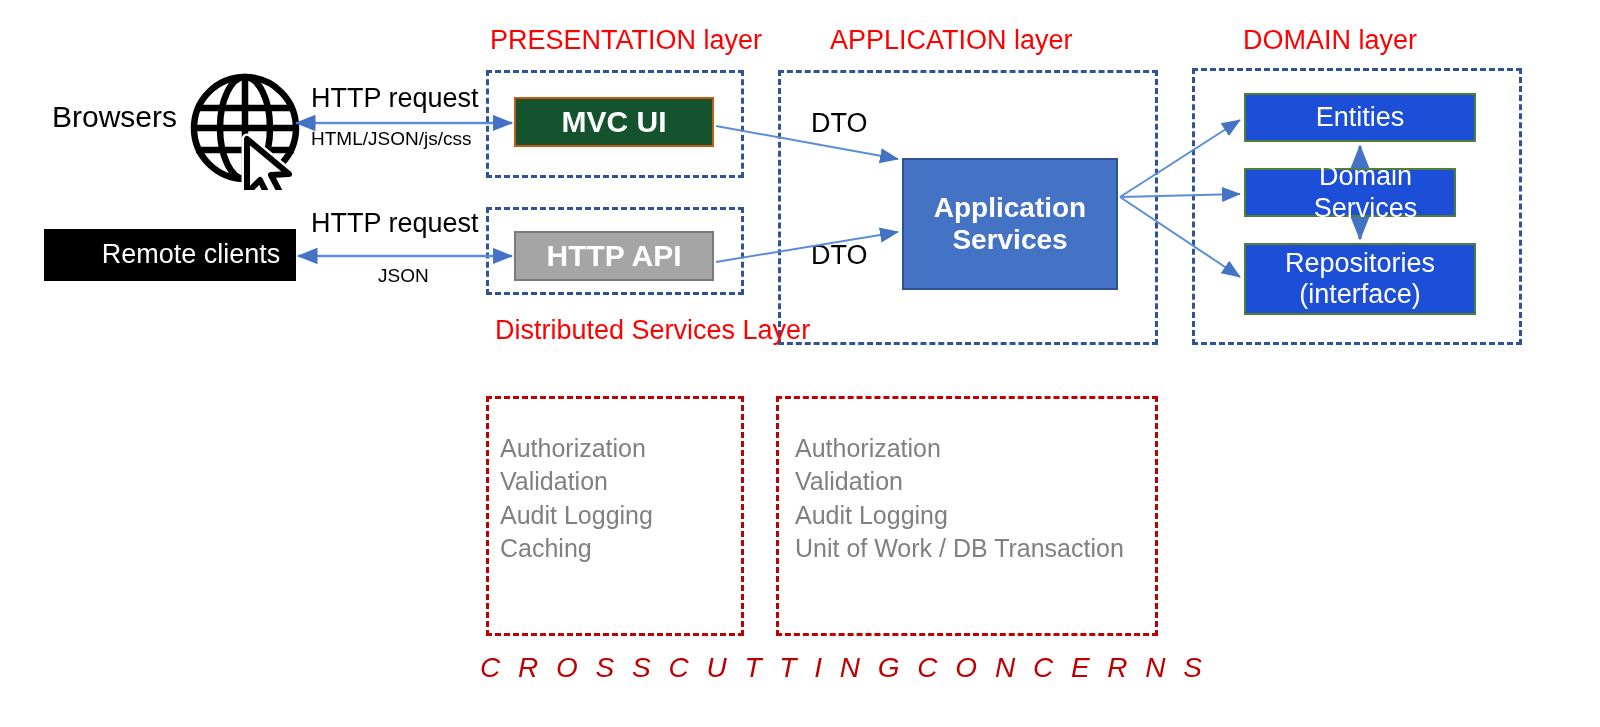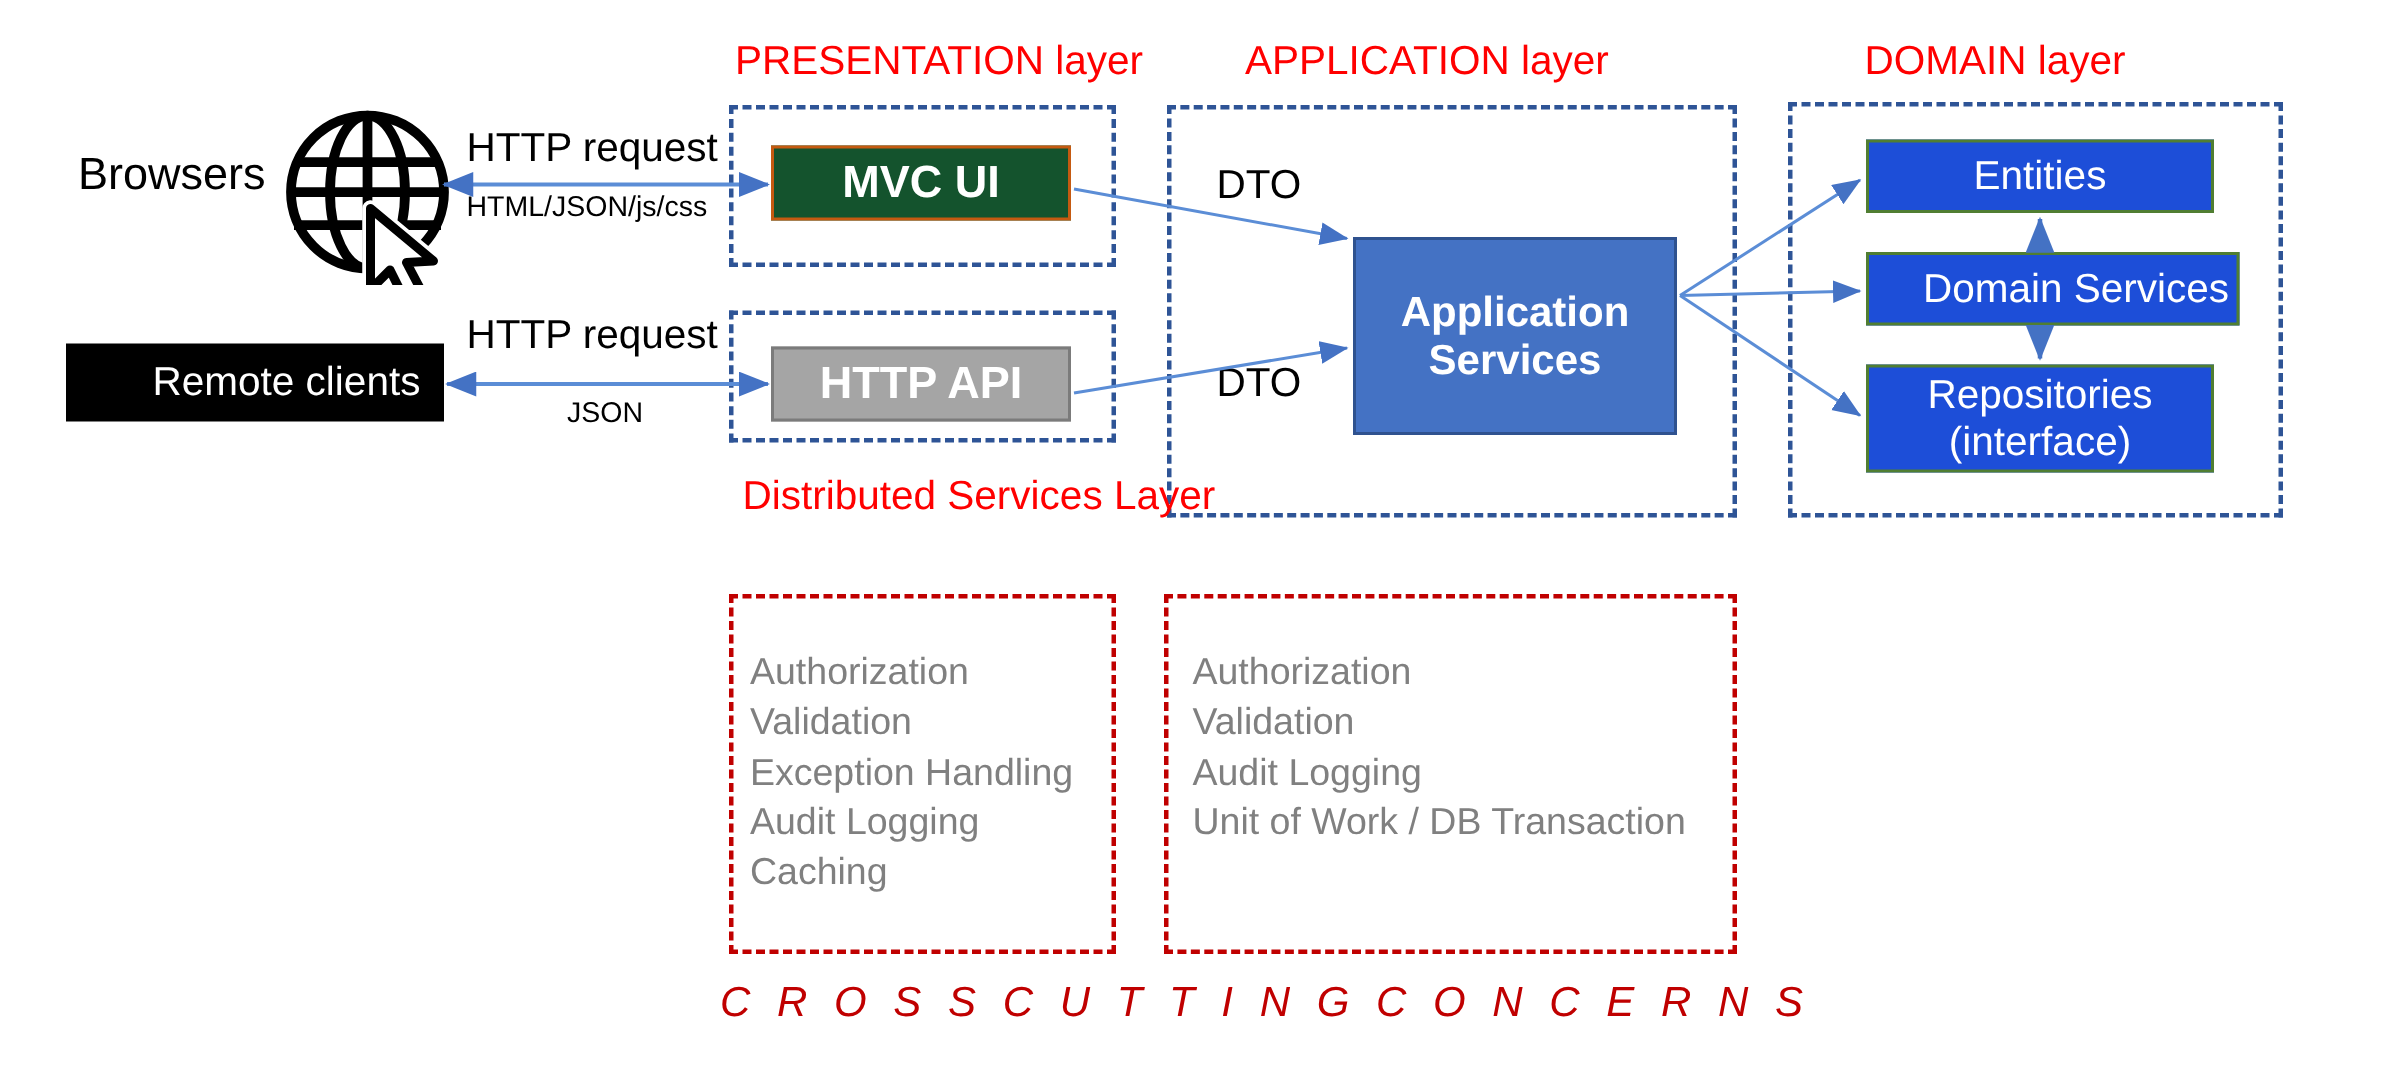--- a/index.html
+++ b/index.html
@@ -177,38 +177,37 @@
 
   <div class="abs node node-blue" style="left:902px; top:131px; width:216px; height:132px; flex-direction:column;margin-top:27px;">
     <span>Application</span>
     <span>Services</span>
   </div>
 
   <div class="abs node node-green" style="left:1244px; top:93px; width:232px; height:49px;">
     <span>Entities</span>
   </div>
 
-  <div class="abs node node-green" style="left:1244px; top:168px; width:249px; height:49px;padding-left:31px;">
+  <div class="abs node node-green" style="left:1244px; top:168px; width:212px; height:49px;padding-left:31px;">
     <span>Domain Services</span>
   </div>
 
   <div class="abs node node-green" style="left:1244px; top:243px; width:232px; height:72px; flex-direction:column;">
     <span>Repositories</span>
     <span>(interface)</span>
   </div>
 
   <div class="abs layer-title" style="left:495px; top:316px; width:240px;">Distributed Services Layer</div>
 
   <div class="abs dashed-red" style="left:486px; top:396px; width:258px; height:240px;"></div>
   <div class="abs dashed-red" style="left:776px; top:396px; width:382px; height:240px;"></div>
 
   <div class="abs cc-list" style="left:500px; top:432px;">
     <div>Authorization</div>
     <div>Validation</div>
-    <div>Exception Handling</div>
     <div>Audit Logging</div>
     <div>Caching</div>
   </div>
 
   <div class="abs cc-list" style="left:795px; top:432px;">
     <div>Authorization</div>
     <div>Validation</div>
     <div>Audit Logging</div>
     <div>Unit of Work / DB Transaction</div>
   </div>

